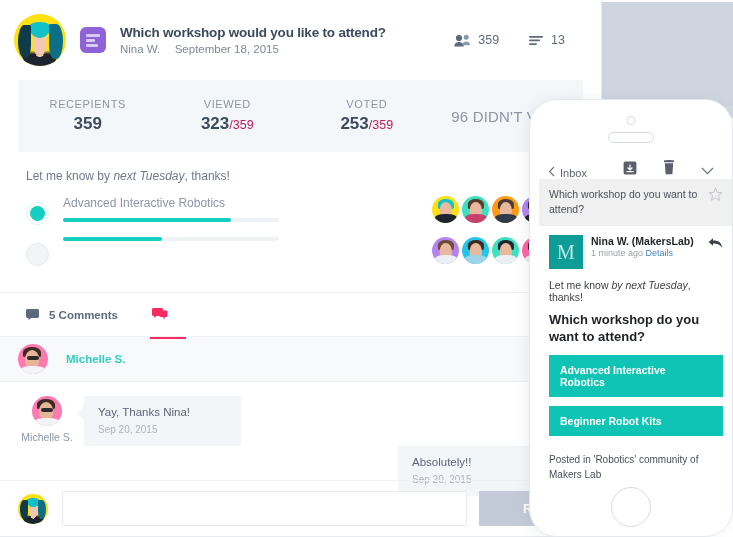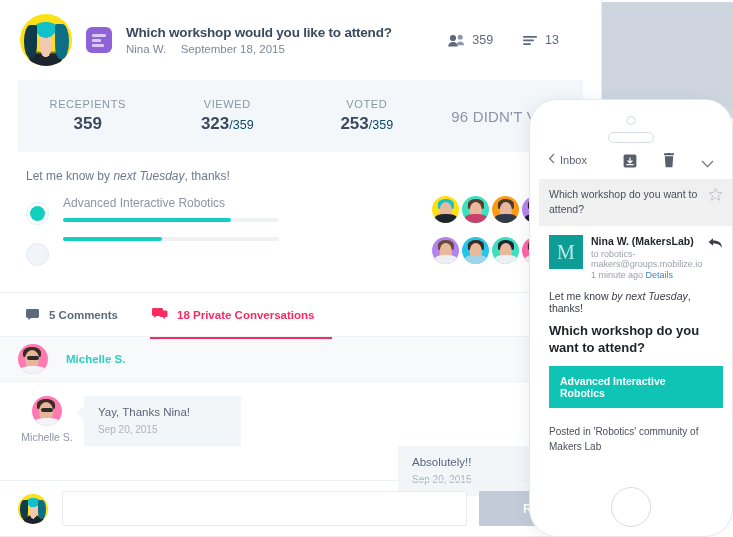--- a/index.html
+++ b/index.html
@@ -23,21 +23,21 @@
 
   
   .card {
     position:absolute; left:0; top:0; width:602px; height:537px;
     background:#ffffff;
     border:1px solid #e8ebf0;
     border-left:none; border-top:none;
   }
 
   
-  .header { position:relative; height:80px; padding:0 20px; display:flex; align-items:center; }
+  .header { position:relative; height:80px; padding:0 14px; display:flex; align-items:center; }
   .avatar {
     border-radius:50%; background:#ffe012; flex:0 0 auto;
     position:relative; overflow:hidden;
     background-size:cover;
   }
   .av-nina { width:52px; height:52px; }
   .av-nina .face {
     position:absolute; left:50%; top:16%; transform:translateX(-50%);
     width:72%; height:88%;
     background:
@@ -68,21 +68,21 @@
   .stat svg { display:block; }
 
   
   .statbar {
     margin:0 18px; background:#f4f7fa; height:72px;
     display:flex; align-items:center; position:relative;
   }
   .statcell { flex:1 1 0; text-align:center; }
   .statcell .lbl { font-size:11px; letter-spacing:.6px; color:#8b95a6; text-transform:uppercase; }
   .statcell .val { margin-top:4px; font-size:17px; font-weight:bold; color:#3c4a5e; }
-  .statcell .val .den { font-weight:normal; font-size:12.5px; color:#0c4a6e; }
+  .statcell .val .den { font-weight:normal; font-size:12.5px; color:#be185d; }
   .statcell.remind { flex:1.05 1 0; }
   .statcell.remind .lbl { font-size:15px; color:#8b95a6; letter-spacing:.2px; }
   .btn-remind {
     margin:6px auto 0; display:block; width:86px; height:25px; line-height:25px;
     background:#12cfc0; color:#fff; font-size:12px; font-weight:bold;
     border:none; cursor:pointer; border-radius:1px;
   }
 
   
   .poll { padding:17px 18px 14px 26px; }
@@ -177,21 +177,21 @@
     overflow:hidden;
   }
   .ph-cam { position:absolute; left:50%; top:16px; transform:translateX(-50%);
      width:9px; height:9px; border-radius:50%; border:1px solid #d6dbe3; }
   .ph-speaker { position:absolute; left:50%; top:32px; transform:translateX(-50%);
      width:46px; height:11px; border-radius:6px; border:1px solid #d6dbe3; }
   .ph-home { position:absolute; left:50%; bottom:9px; transform:translateX(-50%);
      width:40px; height:40px; border-radius:50%; border:1px solid #d6dbe3; }
   .ph-screen { position:absolute; left:9px; right:-1px; top:53px; bottom:57px; background:#fff; overflow:hidden; }
 
-  .ph-toolbar { height:26px; display:flex; align-items:flex-start; padding:0 9px; color:#6e7480; }
+  .ph-toolbar { height:26px; display:flex; align-items:flex-end; padding:0 9px; color:#6e7480; }
   .ph-back { display:flex; align-items:center; gap:5px; font-size:11px; color:#5c626e; }
   .ph-tools { margin-left:auto; display:flex; align-items:center; gap:26px; padding-right:10px; }
   .ph-subject {
     background:#f0f0f0; padding:8px 10px 9px; display:flex; align-items:flex-start;
     font-size:10.5px; color:#4a4f59; line-height:1.45;
   }
   .ph-star { margin-left:auto; flex:0 0 auto; padding-left:6px; }
   .ph-body { padding:9px 10px 8px; }
   .ph-sender { display:flex; align-items:flex-start; }
   .ph-mono {
@@ -383,21 +383,20 @@
       </div>
       <div class="tab active">
         <span>
           <svg width="16" height="12" viewBox="0 0 16 12">
             <rect x="0" y="0" width="11" height="8" rx="1.4" fill="#f72a62"></rect>
             <path d="M2.2 8 L2.2 10 L4.4 8 Z" fill="#f72a62"></path>
             <rect x="7.5" y="2.6" width="8" height="6.4" rx="1.3" fill="#f72a62"></rect>
             <path d="M12.6 9 L12.6 11.4 L10.6 9 Z" fill="#f72a62"></path>
           </svg>
         </span>
-        <span class="t-label">18 Private Conversations</span>
       </div>
     </div>
 
     <div class="thread-head">
       <div class="av-m">
         <div class="hair"></div>
           <div class="head"></div>
           <div class="glasses"></div>
           <div class="body"></div>
       </div>
@@ -484,39 +483,39 @@
             <path d="M7.5 1 L9.3 5.4 L14 5.7 L10.4 8.7 L11.6 13.3 L7.5 10.8 L3.4 13.3 L4.6 8.7 L1 5.7 L5.7 5.4 Z" fill="none" stroke="#c3c7cd" stroke-width="1"></path>
           </svg>
         </span>
       </div>
 
       <div class="ph-body">
         <div class="ph-sender">
           <div class="ph-mono">M</div>
           <div class="ph-sender-txt">
             <div class="ph-from">Nina W. (MakersLab)</div>
-            <div class="ph-to">to robotics-makers@groups.mobilize.io</div>
             <div class="ph-when">
               <span>1 minute ago</span>
               <span class="details">Details</span>
             </div>
           </div>
           <span class="ph-reply-ic">
             <svg width="15" height="12" viewBox="0 0 15 12">
               <path d="M5 1.2 L0.6 5 L5 8.8 V6.4 c4.6 0 7 1.2 9 4.4 C13.6 6 11 3.6 5 3.6 Z" fill="#3c3f46"></path>
             </svg>
           </span>
         </div>
 
         <div class="ph-note">
           <span>Let me know </span><em>by next Tuesday</em><span>, thanks!</span>
         </div>
 
         <div class="ph-q">Which workshop do you want to attend?</div>
 
         <div class="ph-opt">Advanced Interactive Robotics</div>
+        <div class="ph-opt">Beginner Robot Kits</div>
 
         <div class="ph-posted">Posted in 'Robotics' community of Makers Lab</div>
 
       </div>
     </div>
   </div>
 </div>
 
 </body></html>

